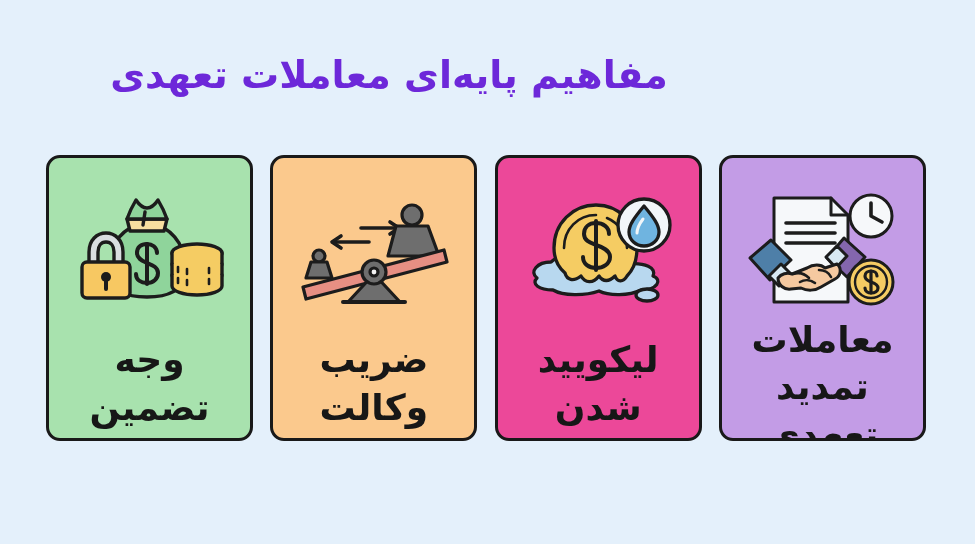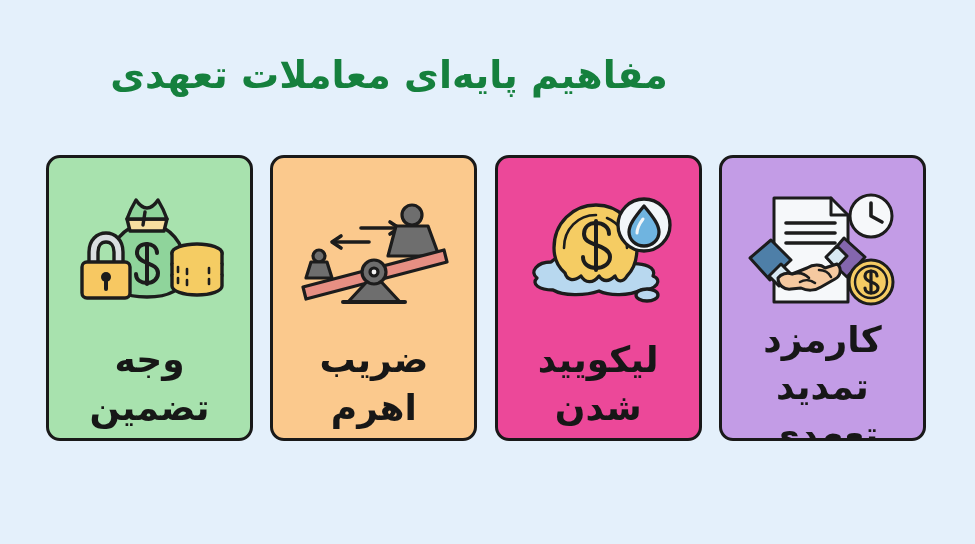--- a/index.html
+++ b/index.html
@@ -25,21 +25,21 @@
 
   
   #page-title {
     position: absolute;
     top: 52px;
     left: 0;
     width: 778px;
     text-align: center;
     font-size: 38px;
     font-weight: bold;
-    color: #15803d;
+    color: #6d28d9;
     letter-spacing: 0px;
     line-height: 1.25;
     direction: rtl;
     white-space: nowrap;
   }
 
   
   #cards-row {
     position: absolute;
     top: 155px;
@@ -170,21 +170,21 @@
             <path d="M4 95 L145 58 L148 70 L7 107 Z" fill="#e78f83"></path>
 
             <path d="M75 82 L101 110 L49 110 Z" fill="#6e6e6e"></path>
             <circle cx="75" cy="80" r="12" fill="#6e6e6e"></circle>
             <circle cx="75" cy="80" r="4" fill="#f3f3f3"></circle>
             <path d="M44 110 L106 110" stroke-width="4"></path>
           </g>
         </svg>
       </div>
       <div class="card-label">
-        <span>ضریب اهرم</span>
+        <span>ضریب وکالت</span>
       </div>
     </div>
 
     <div class="card" id="card-3" style="background:#ec4899;">
       <div class="card-icon">
         <svg width="150" height="118" viewBox="0 0 150 118" xmlns="http://www.w3.org/2000/svg">
           <g stroke="#1c1c1c" stroke-width="3.3" stroke-linejoin="round" stroke-linecap="round">
 
             <path d="M14 86 C6 80 14 70 28 70 C36 62 56 64 62 70 C76 64 96 66 104 72 C122 70 134 76 130 84
                      C140 88 134 98 118 98 C106 104 86 104 76 99 C62 104 40 104 30 98 C16 98 8 92 14 86 Z" fill="#b8d8ef"></path>
@@ -246,19 +246,19 @@
 
             <circle cx="124" cy="90" r="22" fill="#f5cc63"></circle>
             <circle cx="124" cy="90" r="16" fill="none" stroke-width="2.4"></circle>
             <path d="M124 79 L124 101" fill="none" stroke-width="3.2"></path>
             <path d="M130 84 C130 81 127 79 124 79 C121 79 118 81 118 84 C118 88 122 89 124 90
                      C127 91 131 93 131 96 C131 99 128 101 124 101 C121 101 118 99 118 96" fill="none" stroke-width="3.2"></path>
           </g>
         </svg>
       </div>
       <div class="card-label" style="flex-direction: column; align-items: center;">
-        <span>کارمزد تمدید</span>
+        <span>معاملات تمدید</span>
         <span>تعهدی</span>
       </div>
     </div>
 
   </div>
 </div>
 
 </body></html>

